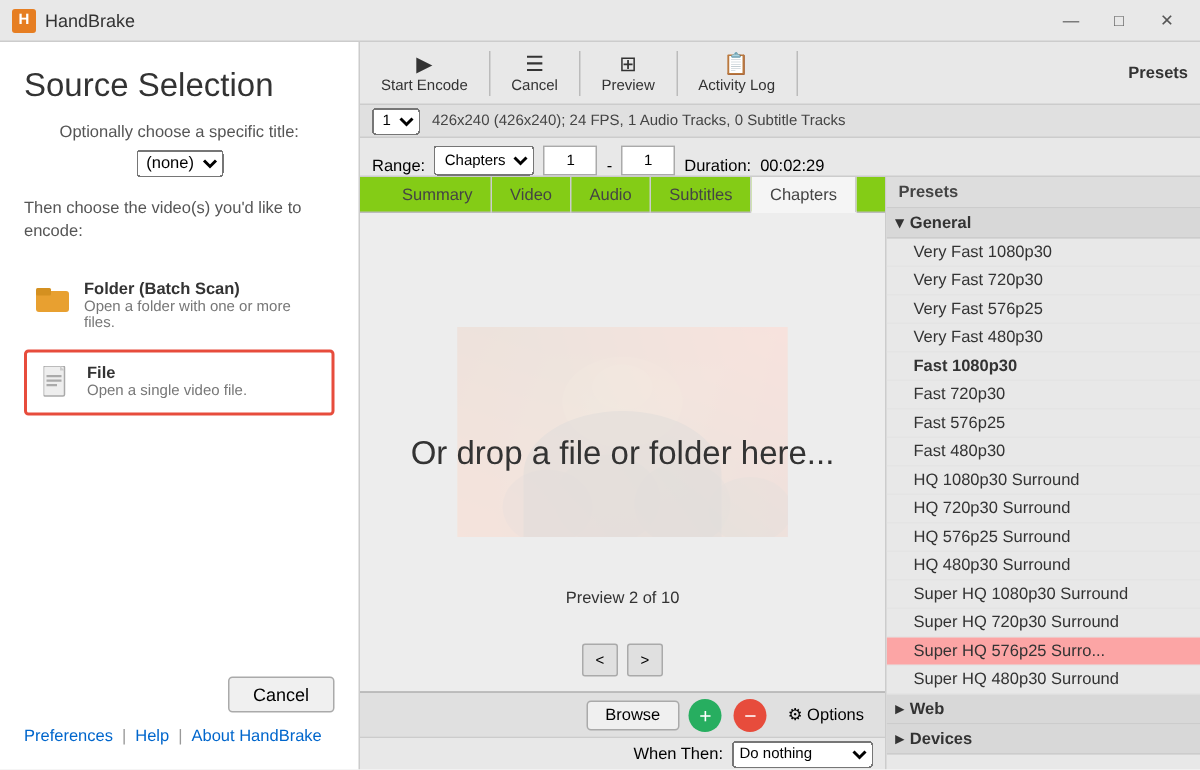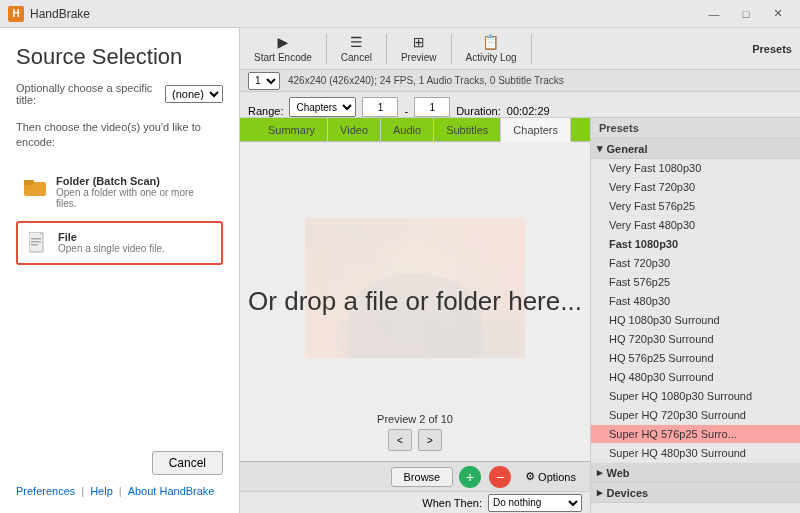--- a/index.html
+++ b/index.html
@@ -92,20 +92,21 @@
       margin-bottom: 16px;
       line-height: 1.4;
     }
     .source-specific {
       display: flex;
       align-items: center;
       gap: 6px;
       margin-bottom: 14px;
       font-size: 11px;
       color: #555;
+      flex-direction: column;
     }
     .source-specific select {
       font-size: 11px;
       padding: 1px 2px;
     }
 
     .source-option {
       display: flex;
       align-items: flex-start;
       gap: 8px;
@@ -308,21 +309,21 @@
     .drop-overlay {
       position: absolute;
       top: 0; left: 0; right: 0; bottom: 0;
       background: rgba(255,255,255,0.85);
       display: flex;
       align-items: center;
       justify-content: center;
       z-index: 5;
     }
     .drop-text {
-      font-size: 26px;
+      font-size: 22px;
       color: #333;
       font-weight: 300;
     }
 
     
     .preview-thumb {
       width: 220px;
       height: 140px;
       background: linear-gradient(135deg, #8B4513 0%, #CD853F 30%, #D2691E 60%, #8B0000 100%);
       position: relative;
@@ -585,21 +586,21 @@
                 <ellipse cx="110" cy="50" rx="40" ry="30" fill="rgba(255,180,80,0.3)"></ellipse>
                 <ellipse cx="110" cy="40" rx="20" ry="15" fill="rgba(255,200,100,0.2)"></ellipse>
               </svg>
             </div>
           </div>
 
           <div class="drop-overlay">
             <span class="drop-text">Or drop a file or folder here...</span>
           </div>
 
-          <div class="preview-label" style="z-index:6; bottom:36px;">Preview 2 of 10</div>
+          <div class="preview-label" style="z-index:6; bottom:56px;">Preview 2 of 10</div>
           <div class="preview-controls" style="z-index:6; bottom:10px;">
             <div class="prev-btn">&lt;</div>
             <div class="next-btn">&gt;</div>
           </div>
         </div>
 
         <div class="bottom-toolbar">
           <div style="flex:1;"></div>
           <button class="browse-btn">Browse</button>
           <div class="bottom-right">

